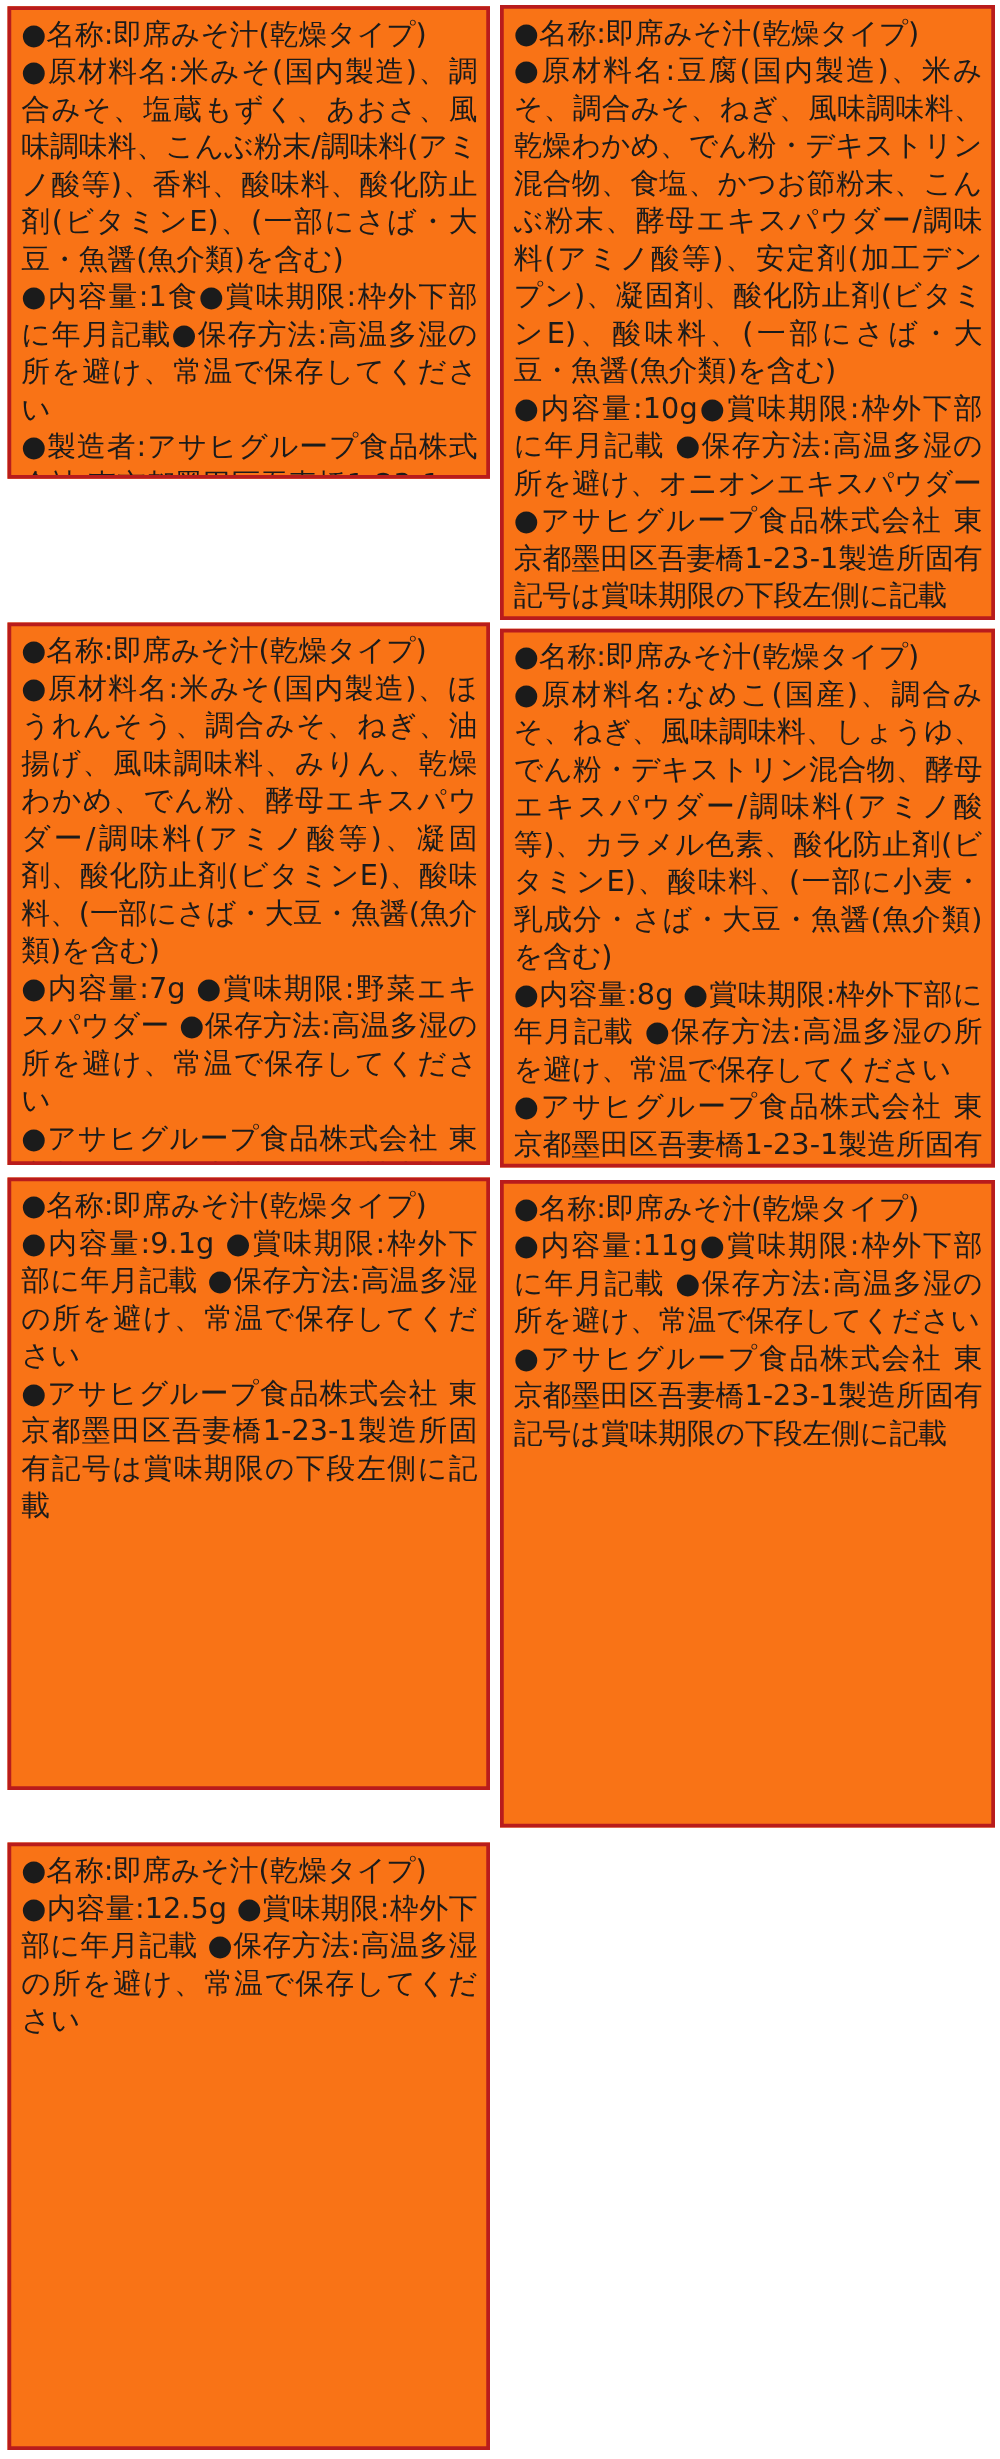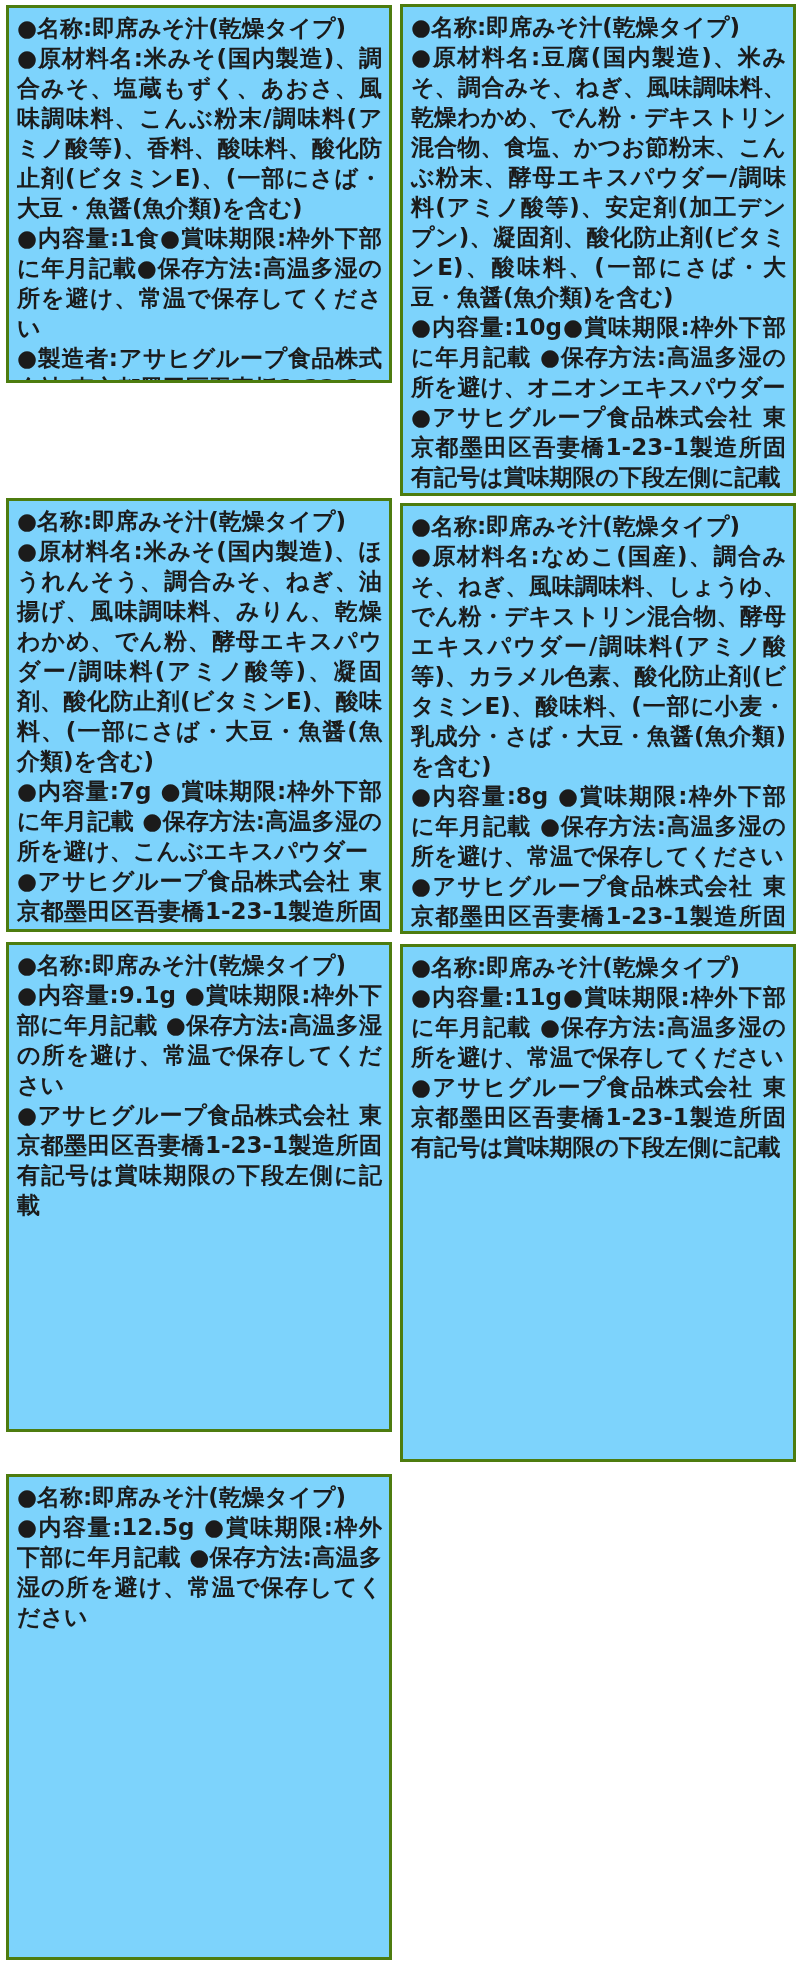--- a/index.html
+++ b/index.html
@@ -16,24 +16,24 @@
   .sheet {
     position: absolute;
     left: 0; top: 0;
     width: 800px;
     height: 1967px;
     background: #ffffff;
   }
   .label-box {
     position: absolute;
     box-sizing: border-box;
-    background: #7dd3fc;
-    border: 3px solid #4d7c0f;
+    background: #f97316;
+    border: 3px solid #b91c1c;
     color: #1b1b1b;
-    font-weight: 700;
+    font-weight: 400;
     font-size: 23px;
     line-height: 30px;
     padding: 5px 7px 4px 8px;
     overflow: hidden;
     text-align: justify;
     word-break: break-all;
   }
   .label-box p.seg {
     margin: 0;
     padding: 0;
@@ -63,21 +63,21 @@
   <section class="label-box b2">
     <p class="seg">●名称:即席みそ汁(乾燥タイプ)</p>
     <p class="seg">●原材料名:豆腐(国内製造)、米みそ、調合みそ、ねぎ、風味調味料、乾燥わかめ、でん粉・デキストリン混合物、食塩、かつお節粉末、こんぶ粉末、酵母エキスパウダー/調味料(アミノ酸等)、安定剤(加工デンプン)、凝固剤、酸化防止剤(ビタミンE)、酸味料、(一部にさば・大豆・魚醤(魚介類)を含む)</p>
     <p class="seg">●内容量:10g●賞味期限:枠外下部に年月記載 ●保存方法:高温多湿の所を避け、オニオンエキスパウダー</p>
     <p class="seg">●アサヒグループ食品株式会社 東京都墨田区吾妻橋1-23-1製造所固有記号は賞味期限の下段左側に記載</p>
   </section>
 
   <section class="label-box b3">
     <p class="seg">●名称:即席みそ汁(乾燥タイプ)</p>
     <p class="seg">●原材料名:米みそ(国内製造)、ほうれんそう、調合みそ、ねぎ、油揚げ、風味調味料、みりん、乾燥わかめ、でん粉、酵母エキスパウダー/調味料(アミノ酸等)、凝固剤、酸化防止剤(ビタミンE)、酸味料、(一部にさば・大豆・魚醤(魚介類)を含む)</p>
-    <p class="seg">●内容量:7g ●賞味期限:枠外下部に年月記載 ●保存方法:高温多湿の所を避け、こんぶエキスパウダー</p>
+    <p class="seg">●内容量:7g ●賞味期限:野菜エキスパウダー ●保存方法:高温多湿の所を避け、常温で保存してください</p>
     <p class="seg">●アサヒグループ食品株式会社 東京都墨田区吾妻橋1-23-1製造所固有記号は賞味期限の下段左側に記載</p>
   </section>
 
   <section class="label-box b4">
     <p class="seg">●名称:即席みそ汁(乾燥タイプ)</p>
     <p class="seg">●原材料名:なめこ(国産)、調合みそ、ねぎ、風味調味料、しょうゆ、でん粉・デキストリン混合物、酵母エキスパウダー/調味料(アミノ酸等)、カラメル色素、酸化防止剤(ビタミンE)、酸味料、(一部に小麦・乳成分・さば・大豆・魚醤(魚介類)を含む)</p>
     <p class="seg">●内容量:8g ●賞味期限:枠外下部に年月記載 ●保存方法:高温多湿の所を避け、常温で保存してください</p>
     <p class="seg">●アサヒグループ食品株式会社 東京都墨田区吾妻橋1-23-1製造所固有記号は賞味期限の下段左側に記載</p>
   </section>
 

